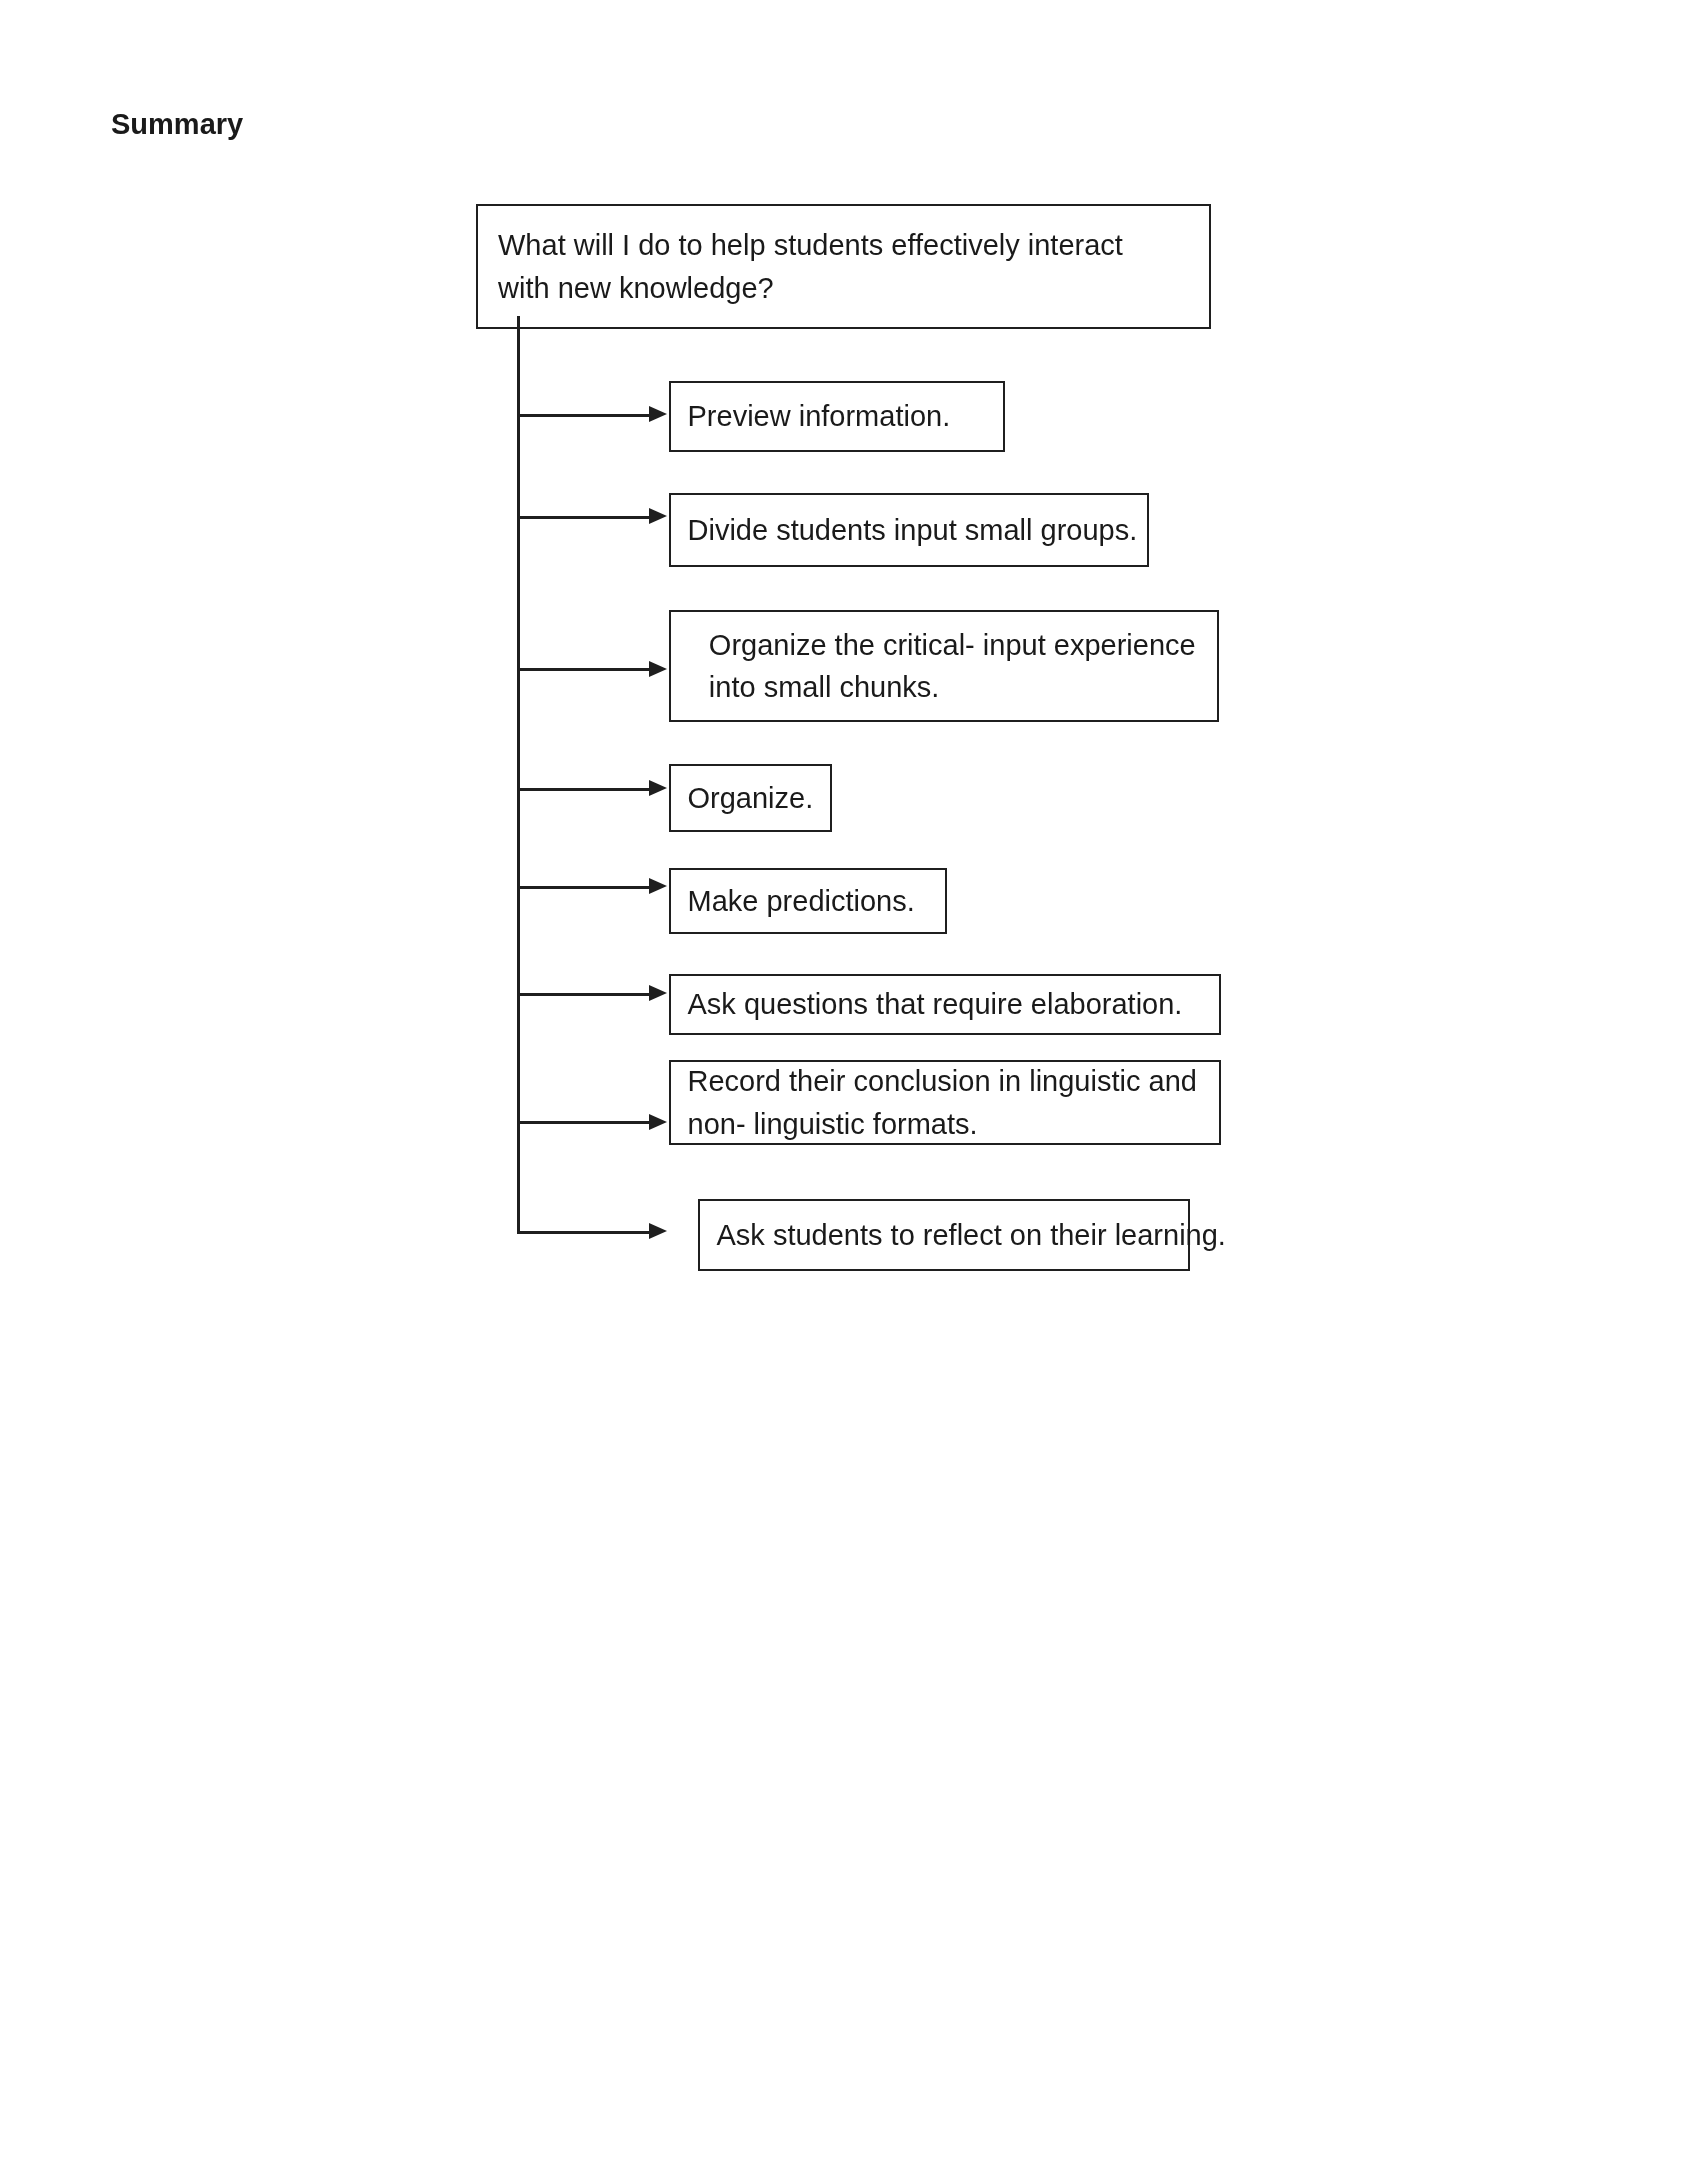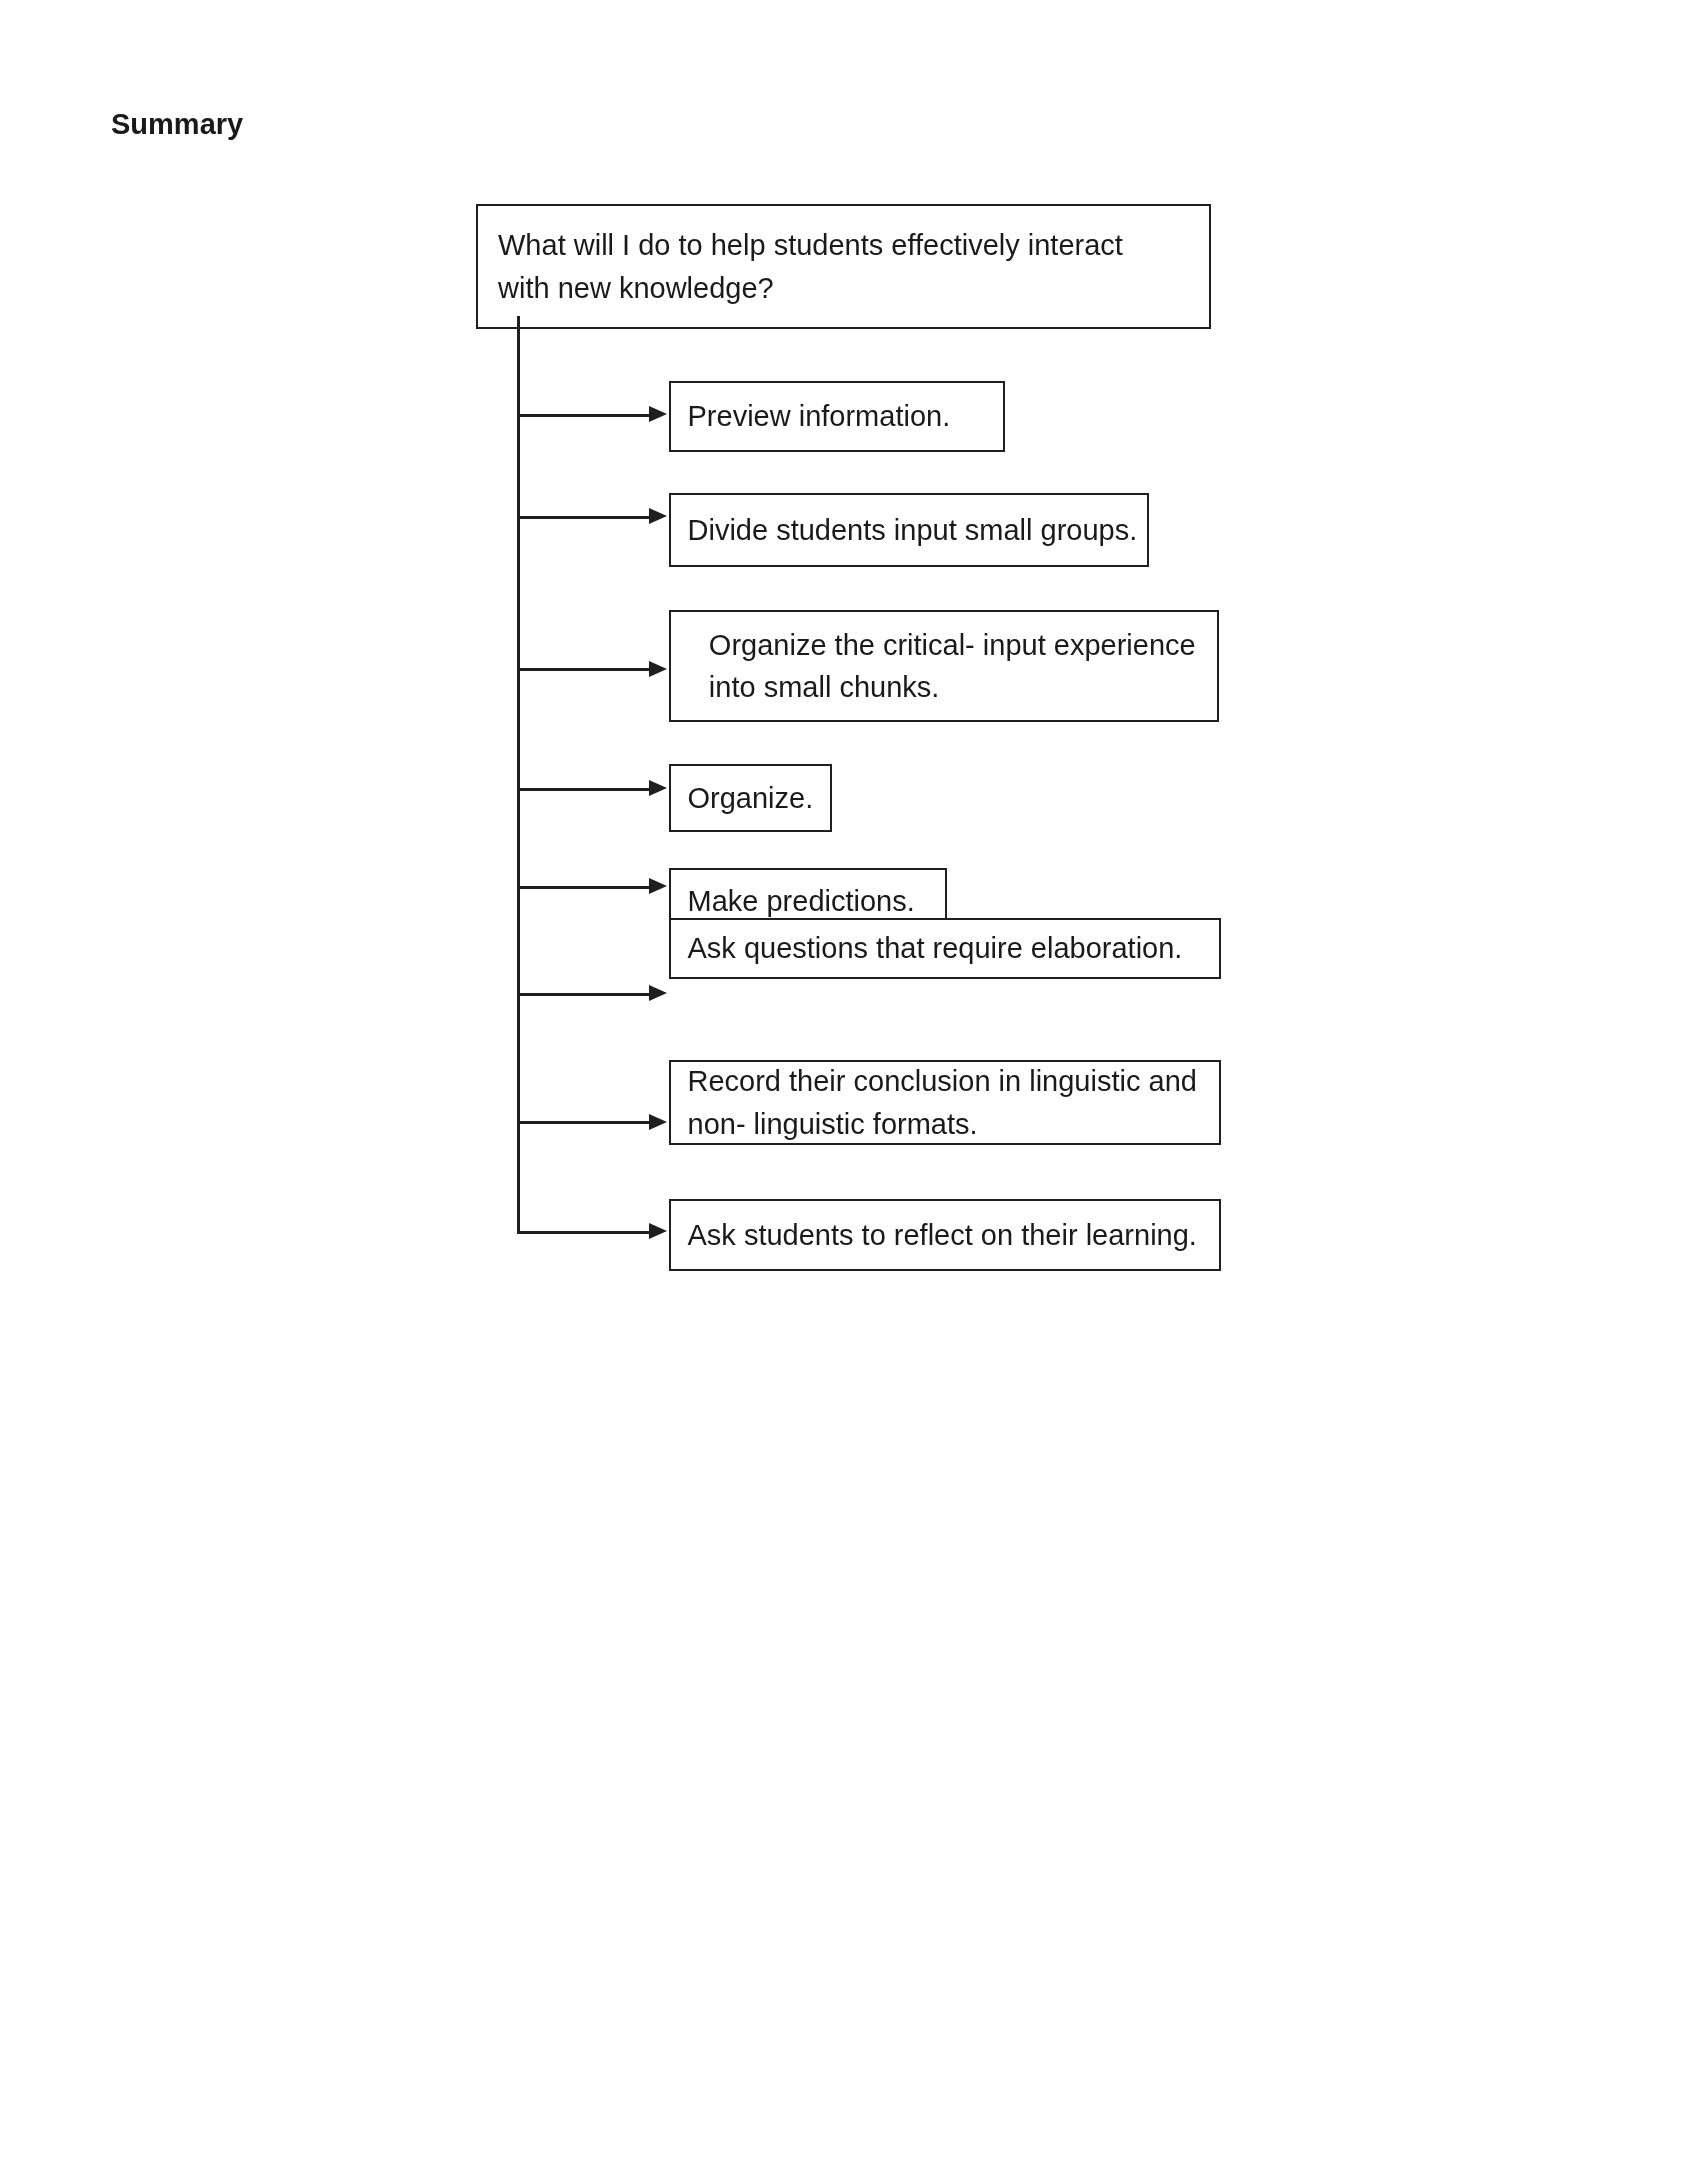--- a/index.html
+++ b/index.html
@@ -35,23 +35,23 @@
     line-height: 1.45;
     color: #1a1a1a;
   }
   .root { left: 476px; top: 204px; width: 735px; height: 125px; padding-left: 20px; }
   .node { padding-left: 16.5px; left: 669px; }
   .n1 { top: 381px;  width: 336px; height: 71px; }
   .n2 { top: 493px;  width: 480px; height: 74px; }
   .n3 { top: 610px;  width: 550px; height: 112px; justify-content: center; }
   .n4 { top: 764px;  width: 163px; height: 68px; }
   .n5 { top: 868px; width: 278px; height: 66px; }
-  .n6 { top: 918px; width: 552px; height: 61px; }
+  .n6 { top: 974px; width: 552px; height: 61px; }
   .n7 { top: 1060px; width: 552px; height: 85px; }
-  .n8 { top: 1199px; width: 552px; height: 72px; }
+  .n8 { top: 1199px; width: 492px; height: 72px; margin-left: 29px; }
 
   .trunk {
     position: absolute;
     left: 517px;
     top: 316px;
     width: 2.5px;
     height: 918px;
     background: #1f1f1f;
   }
   .conn {

